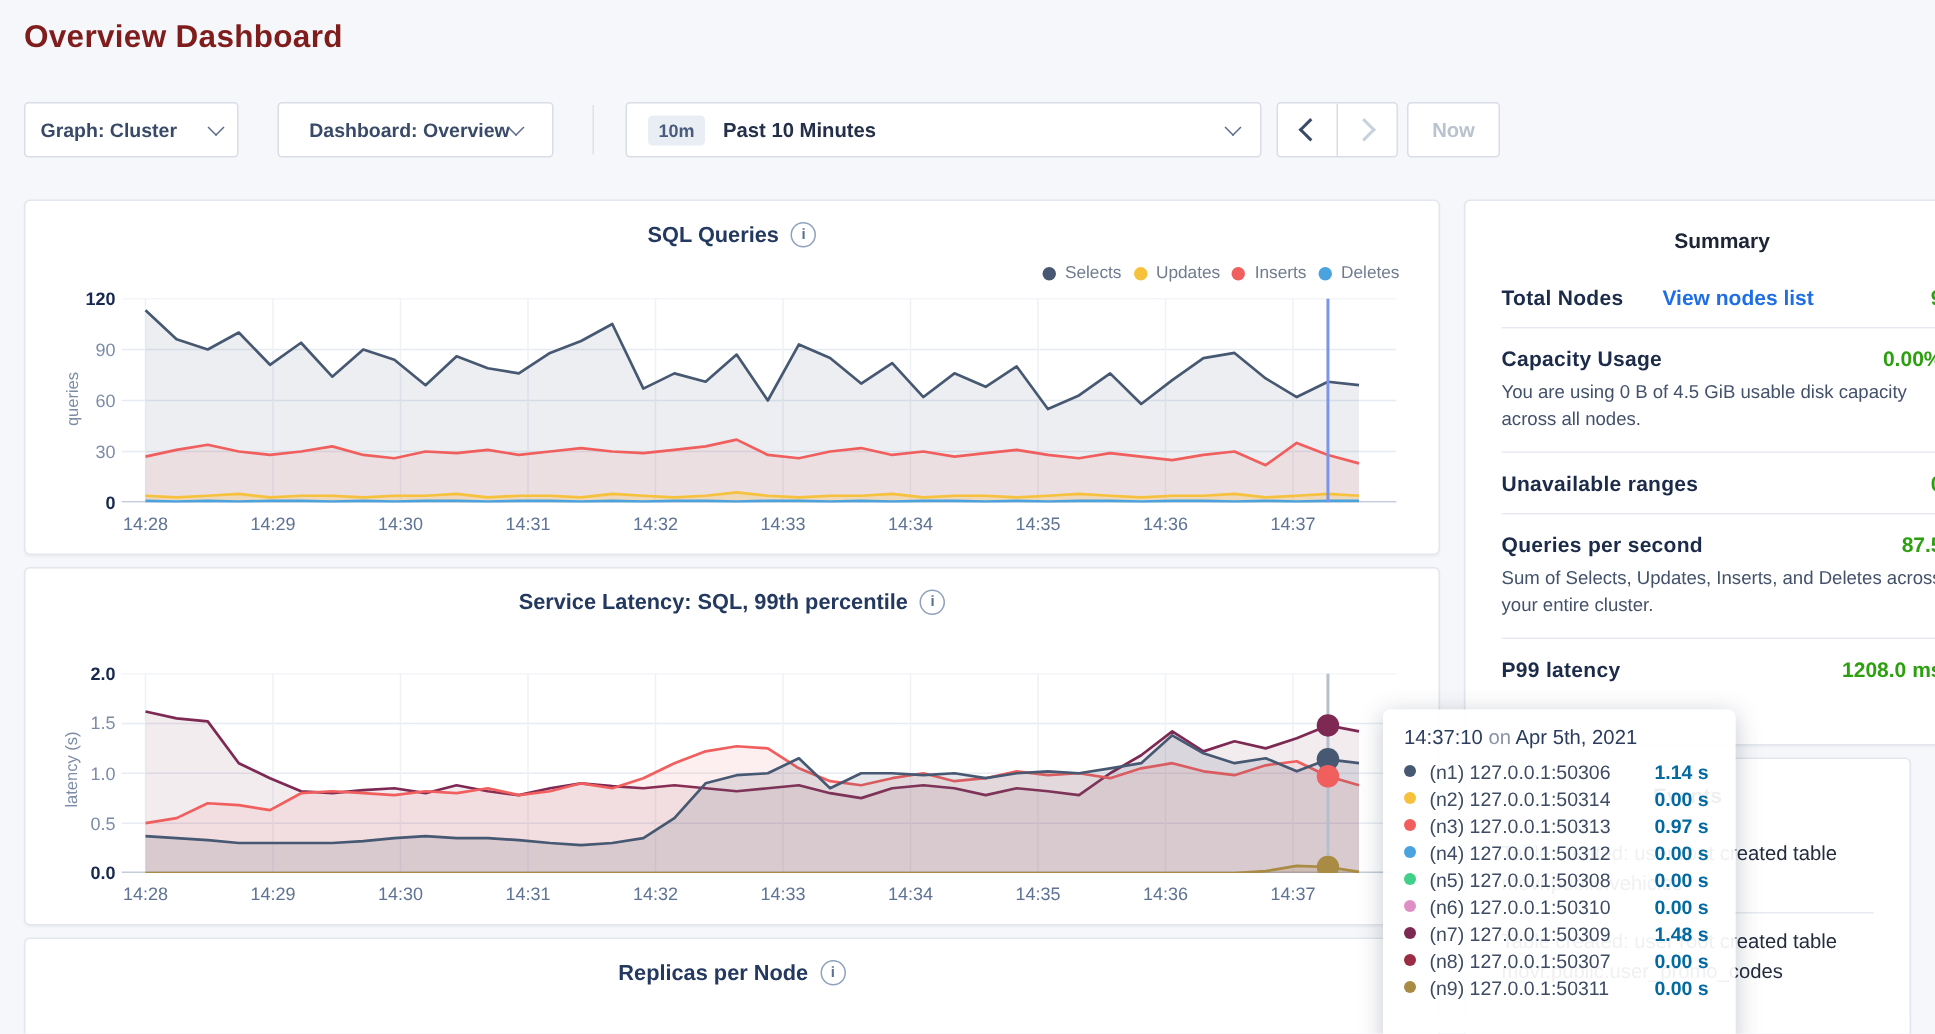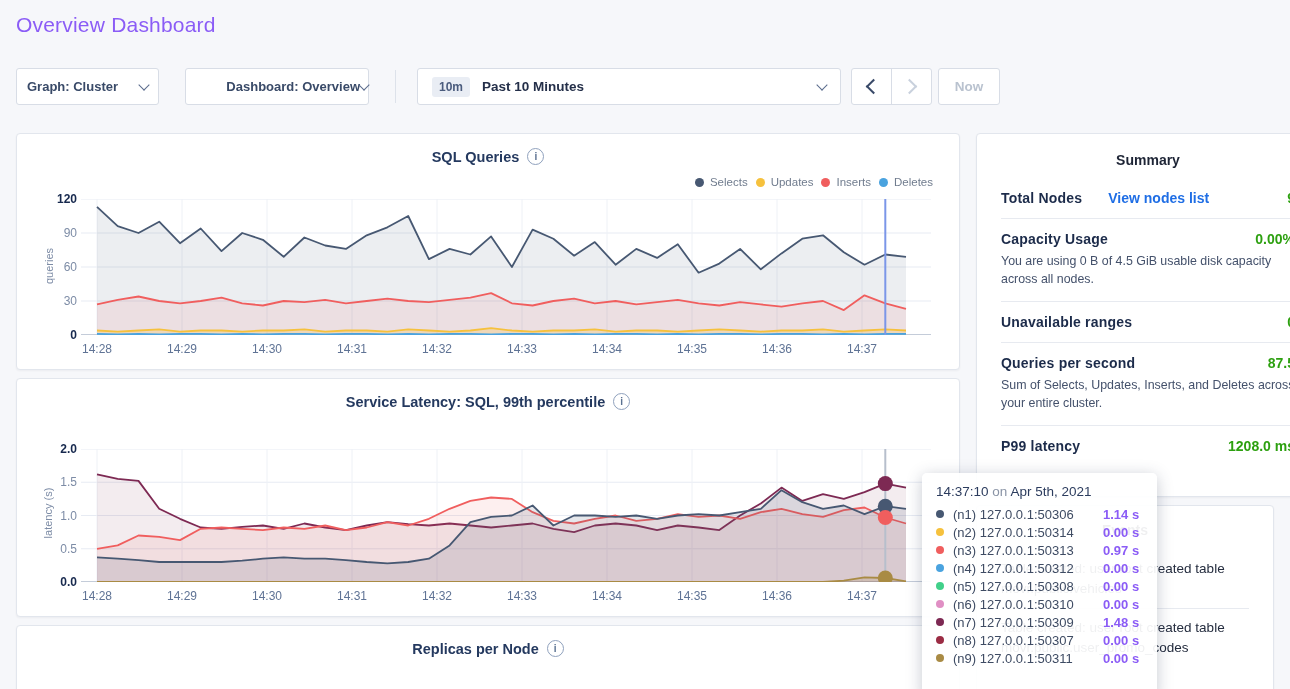--- a/index.html
+++ b/index.html
@@ -1,27 +1,27 @@
 <!DOCTYPE html>
 <html><head>
 <meta charset="utf-8">
 <style>
   html,body{margin:0;padding:0;width:1290px;height:689px;overflow:hidden;
     background:#f6f7fa;font-family:"Liberation Sans","DejaVu Sans",sans-serif;
     -webkit-font-smoothing:antialiased;position:relative}
   .abs{position:absolute}
   
-  .page-title{left:16px;top:13px;font-size:21px;font-weight:400;color:#8b5cf6;letter-spacing:.2px}
+  .page-title{left:16px;top:13px;font-size:21px;font-weight:700;color:#7f1d1d;letter-spacing:.2px}
   
   .ctl{background:#fff;border:1px solid #d8dde6;border-radius:3px;height:37px;box-sizing:border-box;
     display:flex;align-items:center;font-size:13px;font-weight:700;color:#394a68;cursor:pointer}
   .chev{width:7px;height:7px;border-right:1.6px solid #5a6b8c;border-bottom:1.6px solid #5a6b8c;
     display:inline-block;transform:rotate(45deg);margin-top:-4px}
   .dd1{left:16px;top:68px;width:143px;justify-content:center;gap:22px}
-  .dd2{left:185px;top:68px;width:184px;justify-content:flex-end;}
+  .dd2{left:185px;top:68px;width:184px;justify-content:center;}
   .vdiv{left:395px;top:70px;width:1px;height:33px;background:#dde2ea}
   .timesel{left:417px;top:68px;width:424px;padding:0 14px;gap:12px}
   .badge{background:#e9edf4;border-radius:3px;padding:3px 7px;font-size:12px;font-weight:700;color:#4a5b7d}
   .timesel .lbl{font-size:13.5px;color:#242f49}
   .timesel .sp{flex:1}
   .pager{left:851px;top:68px;width:81px;display:flex;padding:0;overflow:hidden}
   .pager .pg{width:40px;height:100%;display:flex;align-items:center;justify-content:center}
   .pager .pg+.pg{border-left:1px solid #d8dde6}
   .arrow{width:9px;height:9px;border-right:2.2px solid #394a68;border-bottom:2.2px solid #394a68;display:inline-block}
   .arrow.left{transform:rotate(135deg);margin-left:4px}
@@ -60,21 +60,21 @@
   .ev-item{padding:9px 0;font-size:13.5px;color:#242c3e;line-height:20px}
   .ev-item+.ev-item{border-top:1px solid #e7eaf0}
   
   .tooltip{left:922px;top:473px;width:235px;height:226px;background:rgba(255,255,255,.93);
     border-radius:5px;box-shadow:0 3px 16px rgba(50,60,90,.28);padding:11px 14px;box-sizing:border-box;z-index:50}
   .tt-head{font-size:13.5px;color:#2c3c5e;margin-bottom:6px}
   .tt-head .on{color:#8a94a6}
   .tt-row{display:flex;align-items:center;height:18px;font-size:13px;color:#3e4b63}
   .tt-dot{width:8px;height:8px;border-radius:50%;margin-right:9px;flex:none}
   .tt-name{width:150px}
-  .tt-val{font-weight:700;color:#8b5cf6;font-size:13px}
+  .tt-val{font-weight:700;color:#0369a1;font-size:13px}
 </style>
 </head>
 <body>
 
 <div class="abs page-title">Overview Dashboard</div>
 
 <div class="abs ctl dd1">
   <span>Graph: Cluster</span>
   <span class="chev"></span>
 </div>

